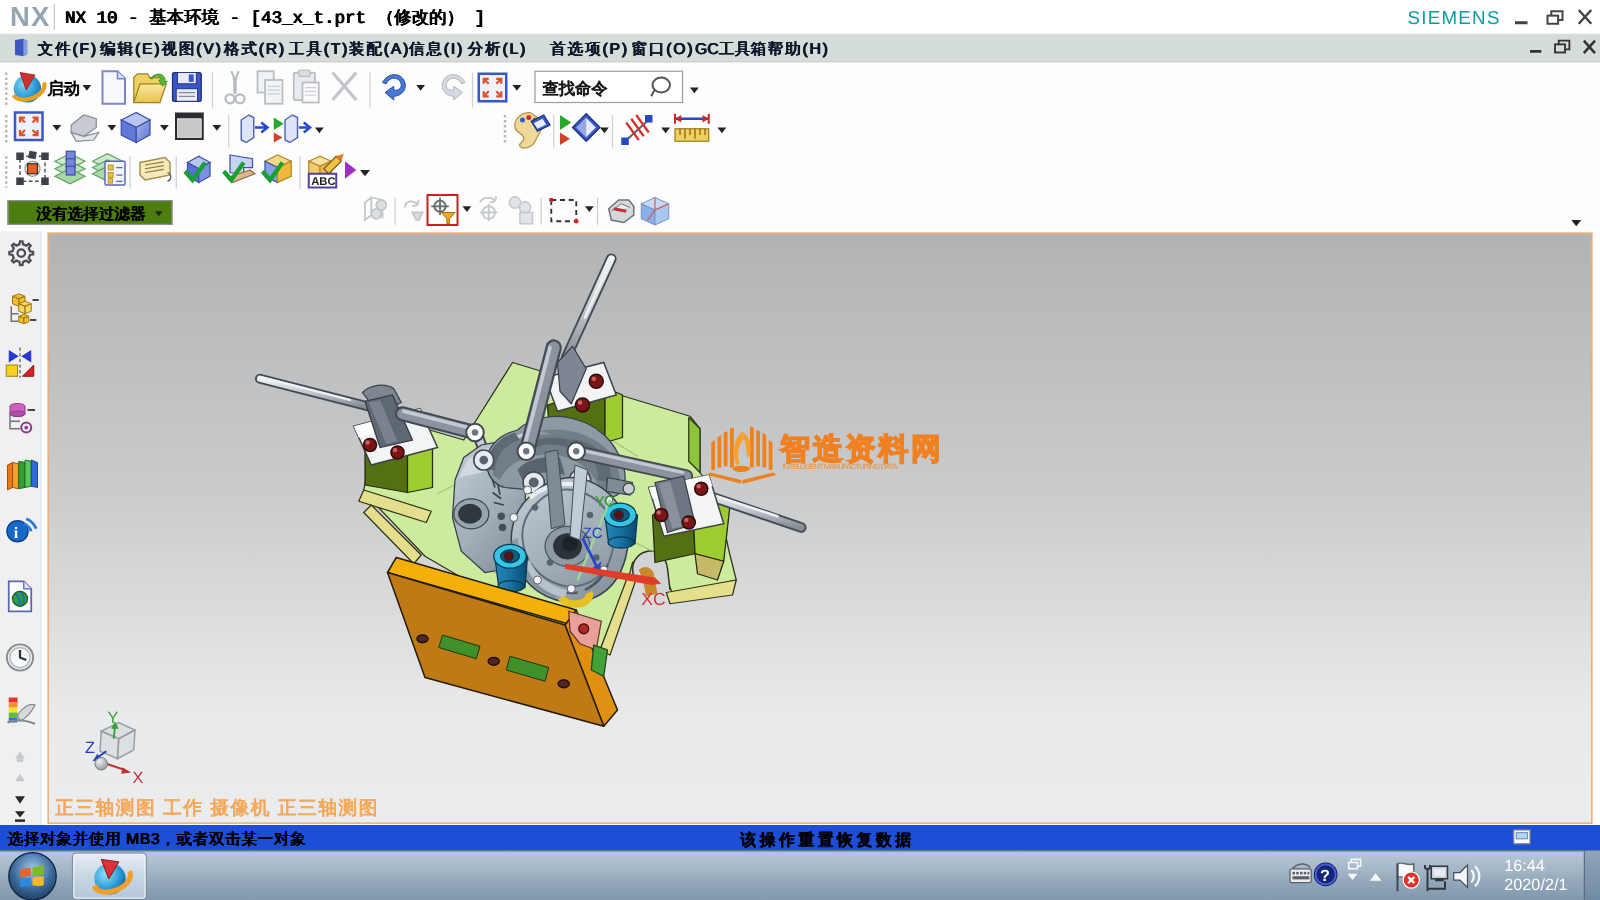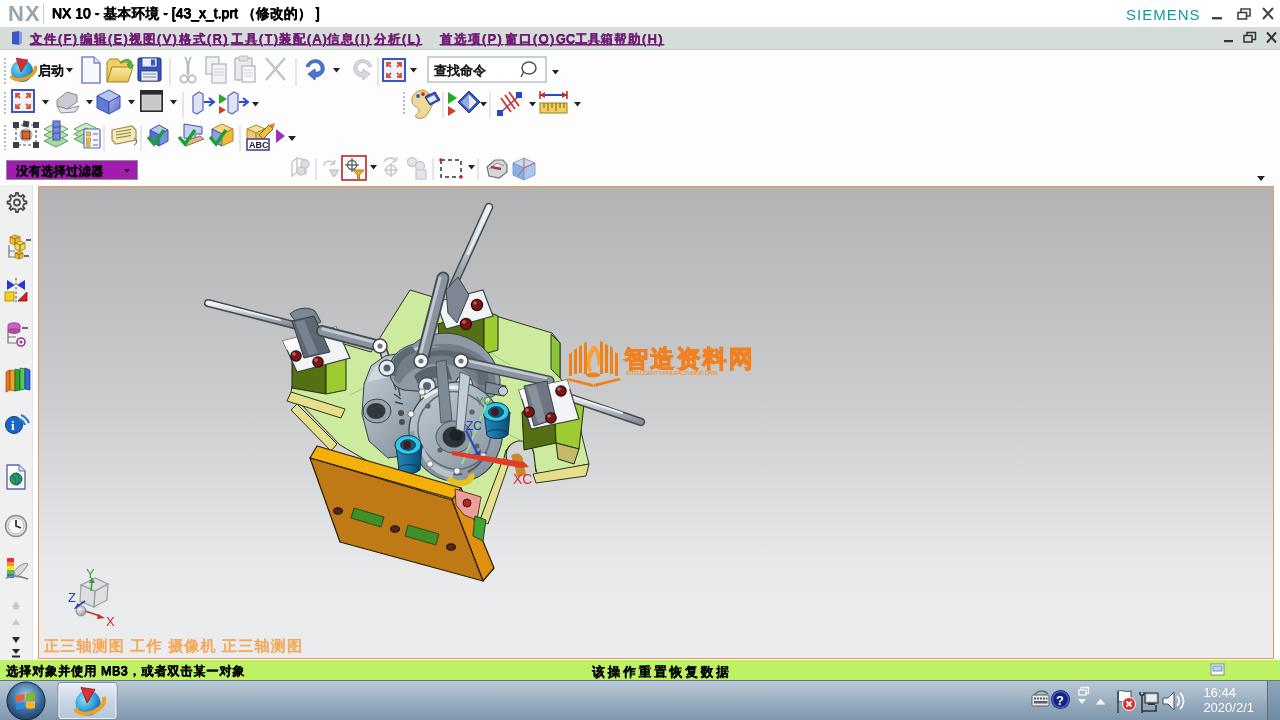--- a/index.html
+++ b/index.html
@@ -3,36 +3,36 @@
 <meta charset="utf-8">
 <style>
 html,body{margin:0;padding:0;}
 #root{position:relative;width:1280px;height:720px;overflow:hidden;
   font-family:"Liberation Sans",sans-serif;background:#fff;}
 .abs{position:absolute;}
 
 #titlebar{left:0;top:0;width:1280px;height:27px;background:#ffffff;border-radius:13px;}
 #nxlogo{left:8px;top:1px;font-size:22px;font-weight:bold;color:#95a6b2;letter-spacing:1px;}
 #titsep{left:43px;top:3px;width:1px;height:21px;background:#c9c9c9;}
-#titletext{left:52px;top:5px;font-size:14px;color:#000;text-shadow:0.5px 0 currentColor,-0.5px 0 currentColor,0 0.5px currentColor;}
+#titletext{left:52px;top:5px;font-size:14px;color:#000;text-shadow:0.5px 0 currentColor,-0.5px 0 currentColor,0 0.5px currentColor;font-family:Liberation Mono, monospace;}
 #siemens{left:1126px;top:6px;font-size:15px;font-weight:normal;color:#0f9ba5;letter-spacing:1px;}
 
 #menubar{left:0;top:27px;width:1280px;height:22px;background:#d5ddd8;border-bottom:1px solid #c3cbc6;}
-.mi{position:absolute;top:4px;font-size:12.5px;letter-spacing:1.5px;color:#701a75;text-shadow:0.5px 0 currentColor,-0.5px 0 currentColor,0 0.5px currentColor;text-decoration:underline;}
+.mi{position:absolute;top:4px;font-size:12.5px;letter-spacing:1.5px;color:#0f172a;text-shadow:0.5px 0 currentColor,-0.5px 0 currentColor,0 0.5px currentColor;}
 
 #tbarea{left:0;top:50px;width:1280px;height:135px;background:#fdfdfd;}
 .dd{position:absolute;width:0;height:0;border-left:3.5px solid transparent;border-right:3.5px solid transparent;border-top:4px solid #222;}
-.combo{position:absolute;height:20px;background:#a21caf;border:1px solid #8a9097;font-size:12.5px;color:#000;line-height:20px;padding-left:9px;box-sizing:border-box;text-shadow:0.5px 0 currentColor,-0.5px 0 currentColor,0 0.5px currentColor;}
+.combo{position:absolute;height:20px;background:#4d7c0f;border:1px solid #8a9097;font-size:12.5px;color:#000;line-height:20px;padding-left:22px;box-sizing:border-box;text-shadow:0.5px 0 currentColor,-0.5px 0 currentColor,0 0.5px currentColor;}
 .combo .dd{right:7px;top:8px;}
 
 #vp{left:38px;top:186px;width:1234px;height:471px;background:linear-gradient(#b2b3b5,#cbccce 45%,#e9eaec 82%,#ebecee);border:1px solid #e89a4e;}
 #sidebar{left:0;top:185px;width:32px;height:475px;background:#f0f0f0;border-right:1px solid #e3e3e3;}
 #belowtb{left:0;top:183px;width:1280px;height:3px;background:#fff;}
 
-#statusbar{left:0;top:660px;width:1280px;height:32px;background:#bef264;}
+#statusbar{left:0;top:660px;width:1280px;height:32px;background:#1d4ed8;}
 #st1{left:6px;top:3px;font-size:12.5px;letter-spacing:0.5px;color:#000;text-shadow:0.5px 0 currentColor,-0.5px 0 currentColor,0 0.5px currentColor;}
 #st2{left:592px;top:3px;font-size:13px;letter-spacing:2.5px;color:#000;text-shadow:0.5px 0 currentColor,-0.5px 0 currentColor,0 0.5px currentColor;}
 
 #taskbar{left:0;top:680px;width:1280px;height:40px;background:linear-gradient(#b7c7d6,#a2b5c6 40%,#93a8bb 60%,#8096ab);border-top:1px solid #65798a;}
 #traytext{right:26px;top:4px;color:#fff;font-size:13px;text-align:left;line-height:15px;}
 #showdesk{right:0;top:0;width:12px;height:40px;background:linear-gradient(#8fa5ba,#6f8aa2);border-left:1px solid #5a6d7e;}
 </style>
 </head>
 <body>
 <div id="root">

